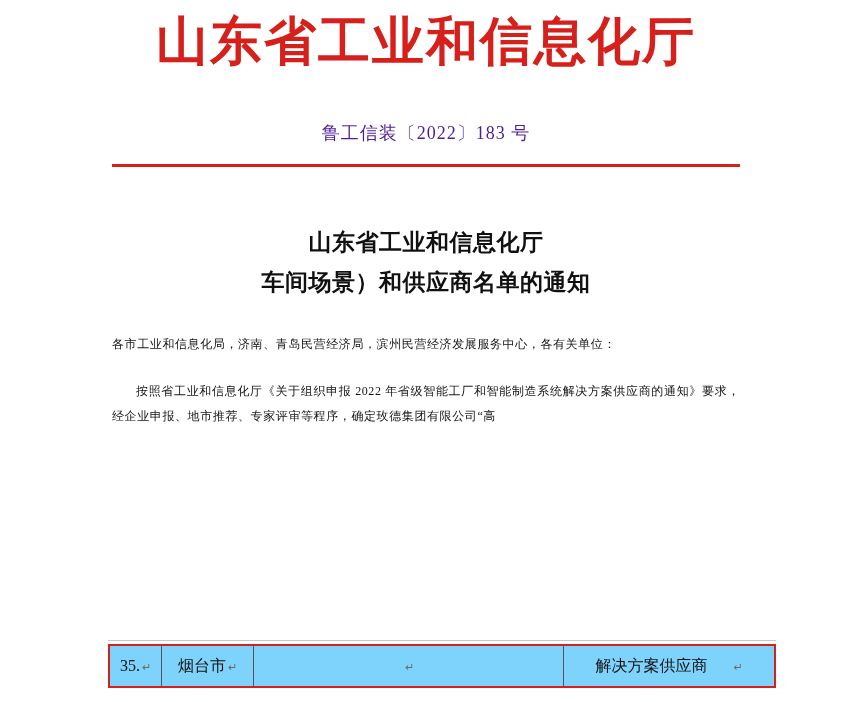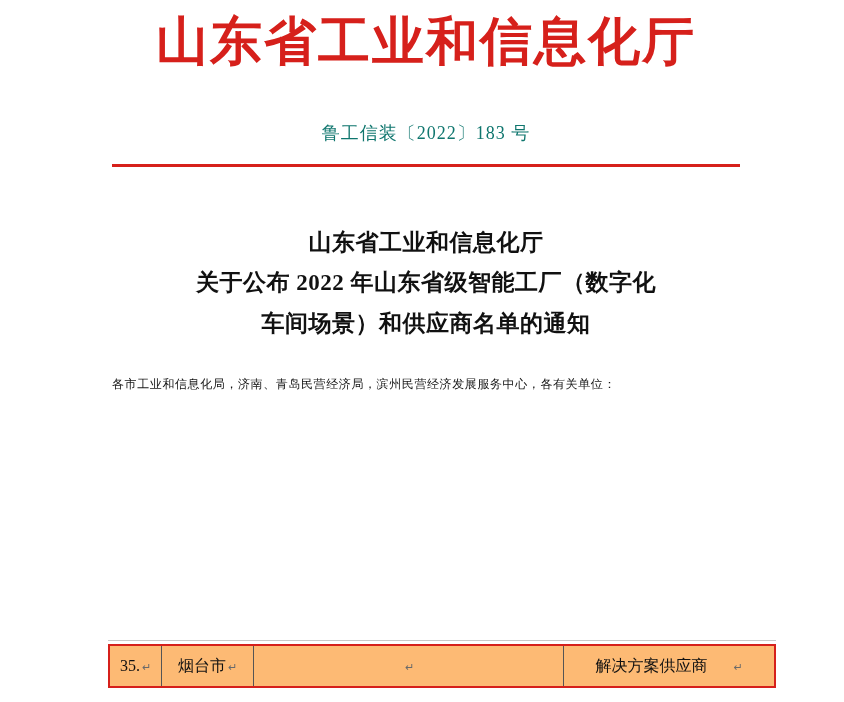--- a/index.html
+++ b/index.html
@@ -58,21 +58,21 @@
     letter-spacing: 2px;
     line-height: 1.25;
     white-space: nowrap;
   }
 
   
   .doc-number {
     margin-top: 48px;
     text-align: center;
     font-size: 18px;
-    color: #0f766e;
+    color: #4c1d95;
     letter-spacing: 1px;
     font-family: "Liberation Serif", serif;
   }
 
   
   .red-rule {
     margin-top: 19px;
     height: 3px;
     background: #d6201b;
     width: 100%;
@@ -102,21 +102,21 @@
   .para.indent { text-indent: 2em; margin-top: 22px; }
 
   
   .bottom-table {
     position: absolute;
     left: 108px;
     top: 644px;
     width: 668px;
     height: 44px;
     border: 2px solid #d6201b;
-    background: #fdba74;
+    background: #7dd3fc;
     display: flex;
     align-items: stretch;
     font-size: 16px;
     color: #111111;
   }
   .bottom-table .cell {
     display: flex;
     align-items: center;
     justify-content: center;
     border-right: 1px solid #555555;
@@ -158,26 +158,26 @@
   <div class="doc-body">
 
     <div class="masthead">山东省工业和信息化厅</div>
 
     <div class="doc-number">鲁工信装〔2022〕183 号</div>
 
     <div class="red-rule"></div>
 
     <div class="title-block">
       <span class="tline">山东省工业和信息化厅</span>
-      <span class="tline">关于公布 2022 年山东省级智能工厂（数字化</span>
       <span class="tline">车间场景）和供应商名单的通知</span>
     </div>
 
     <div class="para">各市工业和信息化局，济南、青岛民营经济局，滨州民营经济发展服务中心，各有关单位：</div>
 
+    <div class="para indent">按照省工业和信息化厅《关于组织申报 2022 年省级智能工厂和智能制造系统解决方案供应商的通知》要求，经企业申报、地市推荐、专家评审等程序，确定玫德集团有限公司“高</div>
 
   </div>
 
   <div class="table-top-hair"></div>
 
   <div class="bottom-table">
     <div class="cell cell-num">
       <span>35.</span>
       <span class="pilcrow">↵</span>
     </div>

